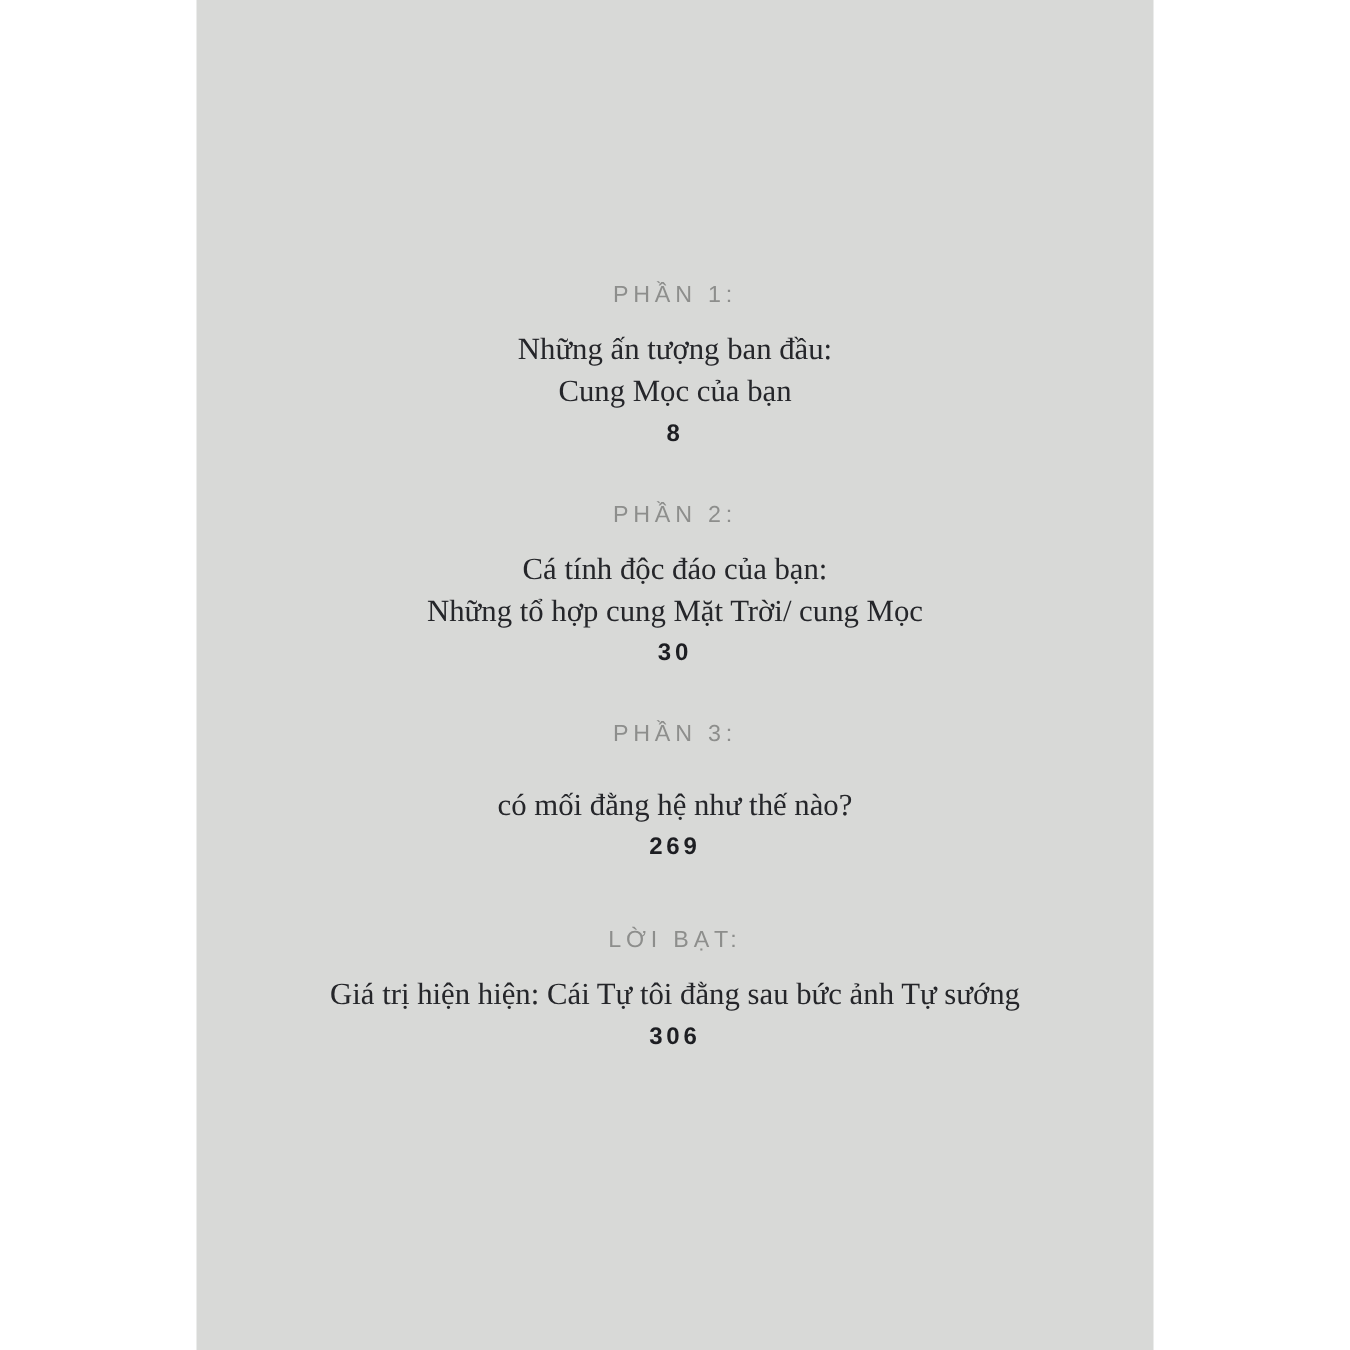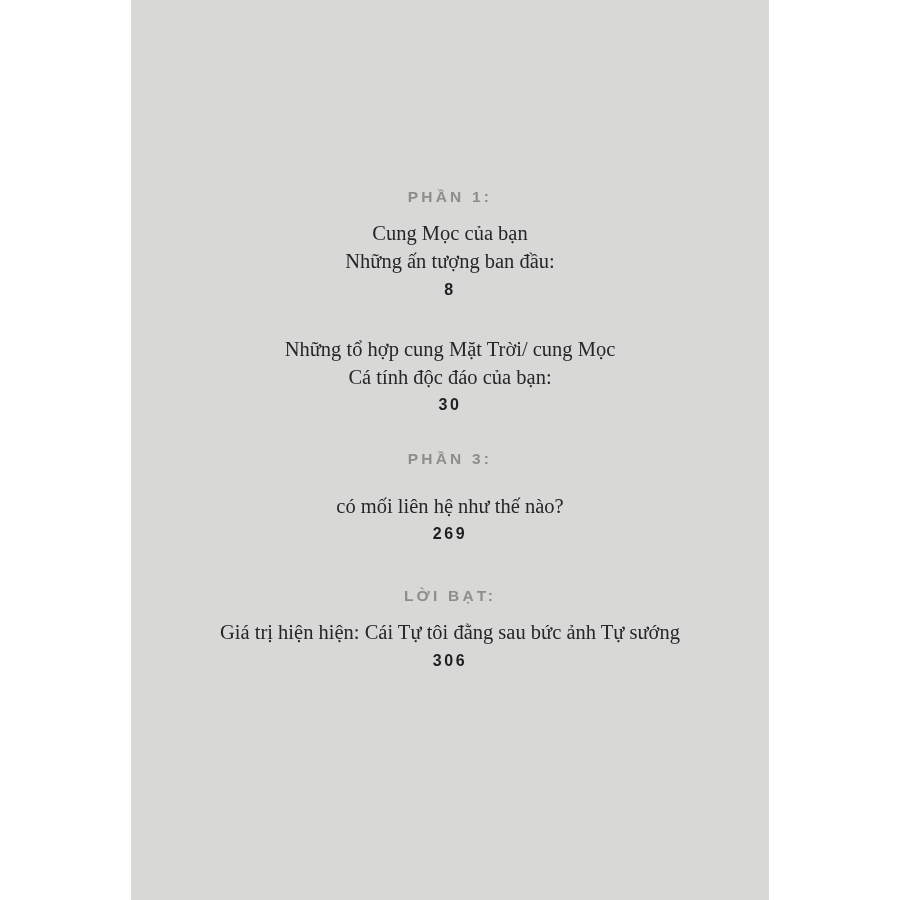--- a/index.html
+++ b/index.html
@@ -31,21 +31,21 @@
   }
   .toc-section {
     margin-bottom: 36px;
   }
   .toc-section:last-child {
     margin-bottom: 0;
     text-align: center;
   }
   .part-label {
     font-family: "Liberation Sans", sans-serif;
-    font-weight: bold;
+    font-weight: normal;
     font-size: 15.5px;
     letter-spacing: 3.2px;
     color: #8d8e8c;
     margin-bottom: 13px;
     text-transform: uppercase;
   }
   .part-title {
     font-family: "Liberation Serif", serif;
     font-size: 20.5px;
     color: #25262a;
@@ -67,38 +67,39 @@
 </head>
 <body>
 
 <div id="page">
 
   <div id="toc">
 
     <div class="toc-section sec-1">
       <div class="part-label">PHẦN 1:</div>
       <div class="part-title">
+        <div>Những ấn tượng ban đầu:</div>
         <div>Cung Mọc của bạn</div>
-        <div>Những ấn tượng ban đầu:</div>
       </div>
       <div class="part-page">8</div>
     </div>
 
     <div class="toc-section sec-2">
+      <div class="part-label">PHẦN 2:</div>
       <div class="part-title">
+        <div>Cá tính độc đáo của bạn:</div>
         <div>Những tổ hợp cung Mặt Trời/ cung Mọc</div>
-        <div>Cá tính độc đáo của bạn:</div>
       </div>
       <div class="part-page">30</div>
     </div>
 
     <div class="toc-section sec-3">
       <div class="part-label">PHẦN 3:</div>
       <div class="part-title">
-        <div>có mối liên hệ như thế nào?</div>
+        <div>có mối đằng hệ như thế nào?</div>
       </div>
       <div class="part-page">269</div>
     </div>
 
     <div class="toc-section sec-4">
       <div class="part-label">LỜI BẠT:</div>
       <div class="part-title">
         <div>Giá trị hiện hiện: Cái Tự tôi đằng sau bức ảnh Tự sướng</div>
       </div>
       <div class="part-page">306</div>

